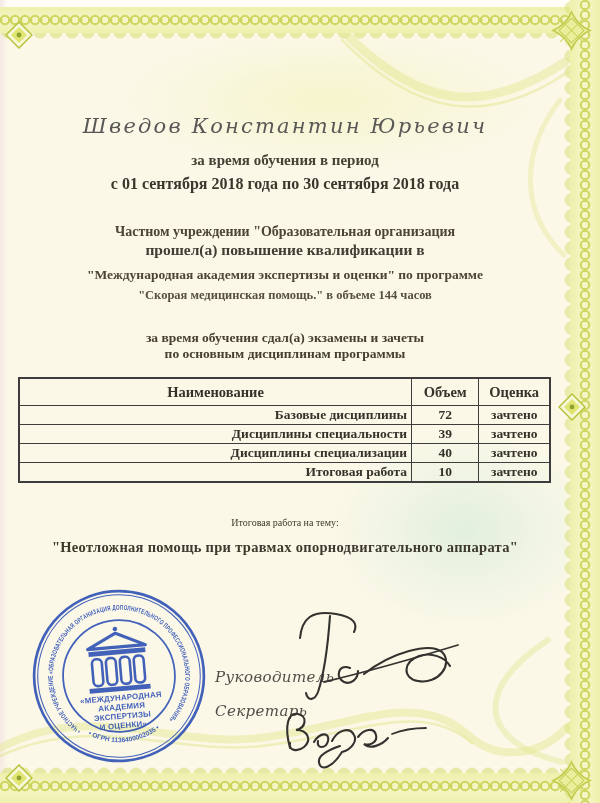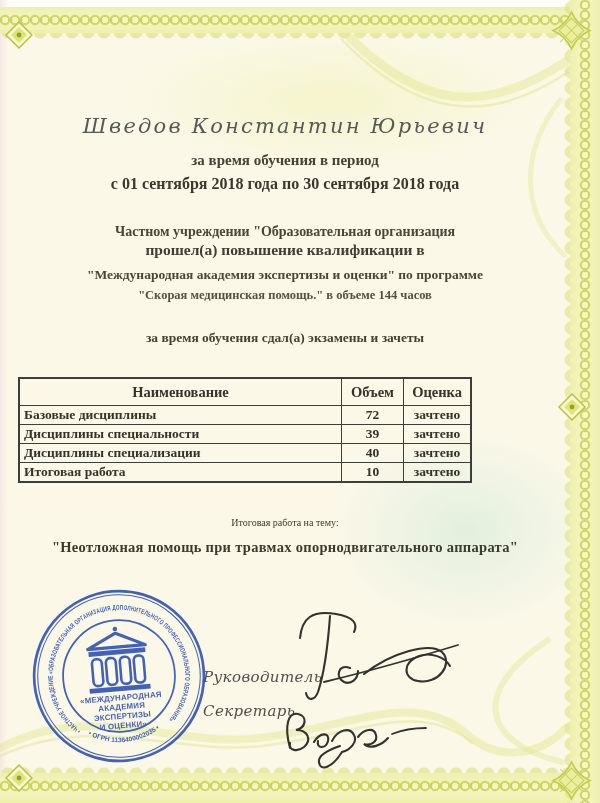--- a/index.html
+++ b/index.html
@@ -56,33 +56,33 @@
   .action{top:200px;font-size:15.5px;font-weight:bold;color:#413d31;margin-top:41px;}
   .inst1{top:224px;font-size:14px;font-weight:bold;color:#4b4537;}
   .inst2{top:246px;font-size:14px;font-weight:bold;color:#4b4537;}
   .inst3{top:267px;font-size:13.5px;font-weight:bold;color:#4b4537;}
   .program{top:288px;font-size:12.5px;font-weight:bold;color:#55503f;}
   .exams1{top:330px;font-size:13.5px;font-weight:bold;color:#45402f;}
   .exams2{top:346px;font-size:13.5px;font-weight:bold;color:#45402f;}
   .final-title{top:517px;font-size:10px;font-weight:normal;color:#3d392c;text-align:center;}
   .topic{top:539px;font-size:14.5px;font-weight:bold;color:#3d392c;letter-spacing:.3px;}
   
-  table.disc{position:absolute;top:377px;left:18px;width:454px;border-collapse:collapse;
+  table.disc{position:absolute;top:377px;left:18px;width:533px;border-collapse:collapse;
     border:2.5px solid #3d3d3d;font-weight:bold;color:#35322a;
     font-family:"Liberation Serif",serif;}
   table.disc th,table.disc td{border:1.6px solid #3d3d3d;}
   table.disc th{height:24px;font-size:14.5px;text-align:center;font-weight:bold;}
   table.disc td{height:18px;font-size:13.5px;padding:0 4px;}
-  td.c-name{text-align:left;width:392px;}
+  td.c-name{text-align:right;width:392px;}
   td.c-vol,th.c-vol{width:59px;text-align:center;}
   td.c-grade,th.c-grade{width:62px;text-align:center;margin-top:44px;}
   
   .stamp{position:absolute;left:31px;top:588px;width:176px;height:176px;opacity:.9;}
   .sig-label{position:absolute;left:203px;font-family:"DejaVu Serif",serif;font-style:italic;
-    font-size:15px;color:#504e48;letter-spacing:.4px;}
+    font-size:15px;color:#504e48;letter-spacing:.4px;padding-left:12px;}
   .lab-dir{top:668px;}
   .lab-sec{top:702px;}
   .signatures{position:absolute;left:258px;top:590px;width:220px;height:185px;}
 </style>
 </head>
 <body>
 
 <div class="page">
 
   <div class="wash wash-yellow"></div>
@@ -133,20 +133,21 @@
   </svg>
 
   <p class="line holder">Шведов Константин Юрьевич</p>
   <p class="line period-intro">за время обучения в период</p>
   <p class="line period">с 01 сентября 2018 года по 30 сентября 2018 года</p>
   <p class="line action">прошел(а) повышение квалификации в</p>
   <p class="line inst1">Частном учреждении "Образовательная организация</p>
   <p class="line inst3">"Международная академия экспертизы и оценки" по программе</p>
   <p class="line program">"Скорая медицинская помощь." в объеме 144 часов</p>
   <p class="line exams1">за время обучения сдал(а) экзамены и зачеты</p>
+  <p class="line exams2">по основным дисциплинам программы</p>
 
   <table class="disc">
     <thead>
       <tr>
         <th class="c-name">Наименование</th>
         <th class="c-vol">Объем</th>
         <th class="c-grade">Оценка</th>
       </tr>
     </thead>
     <tbody>

